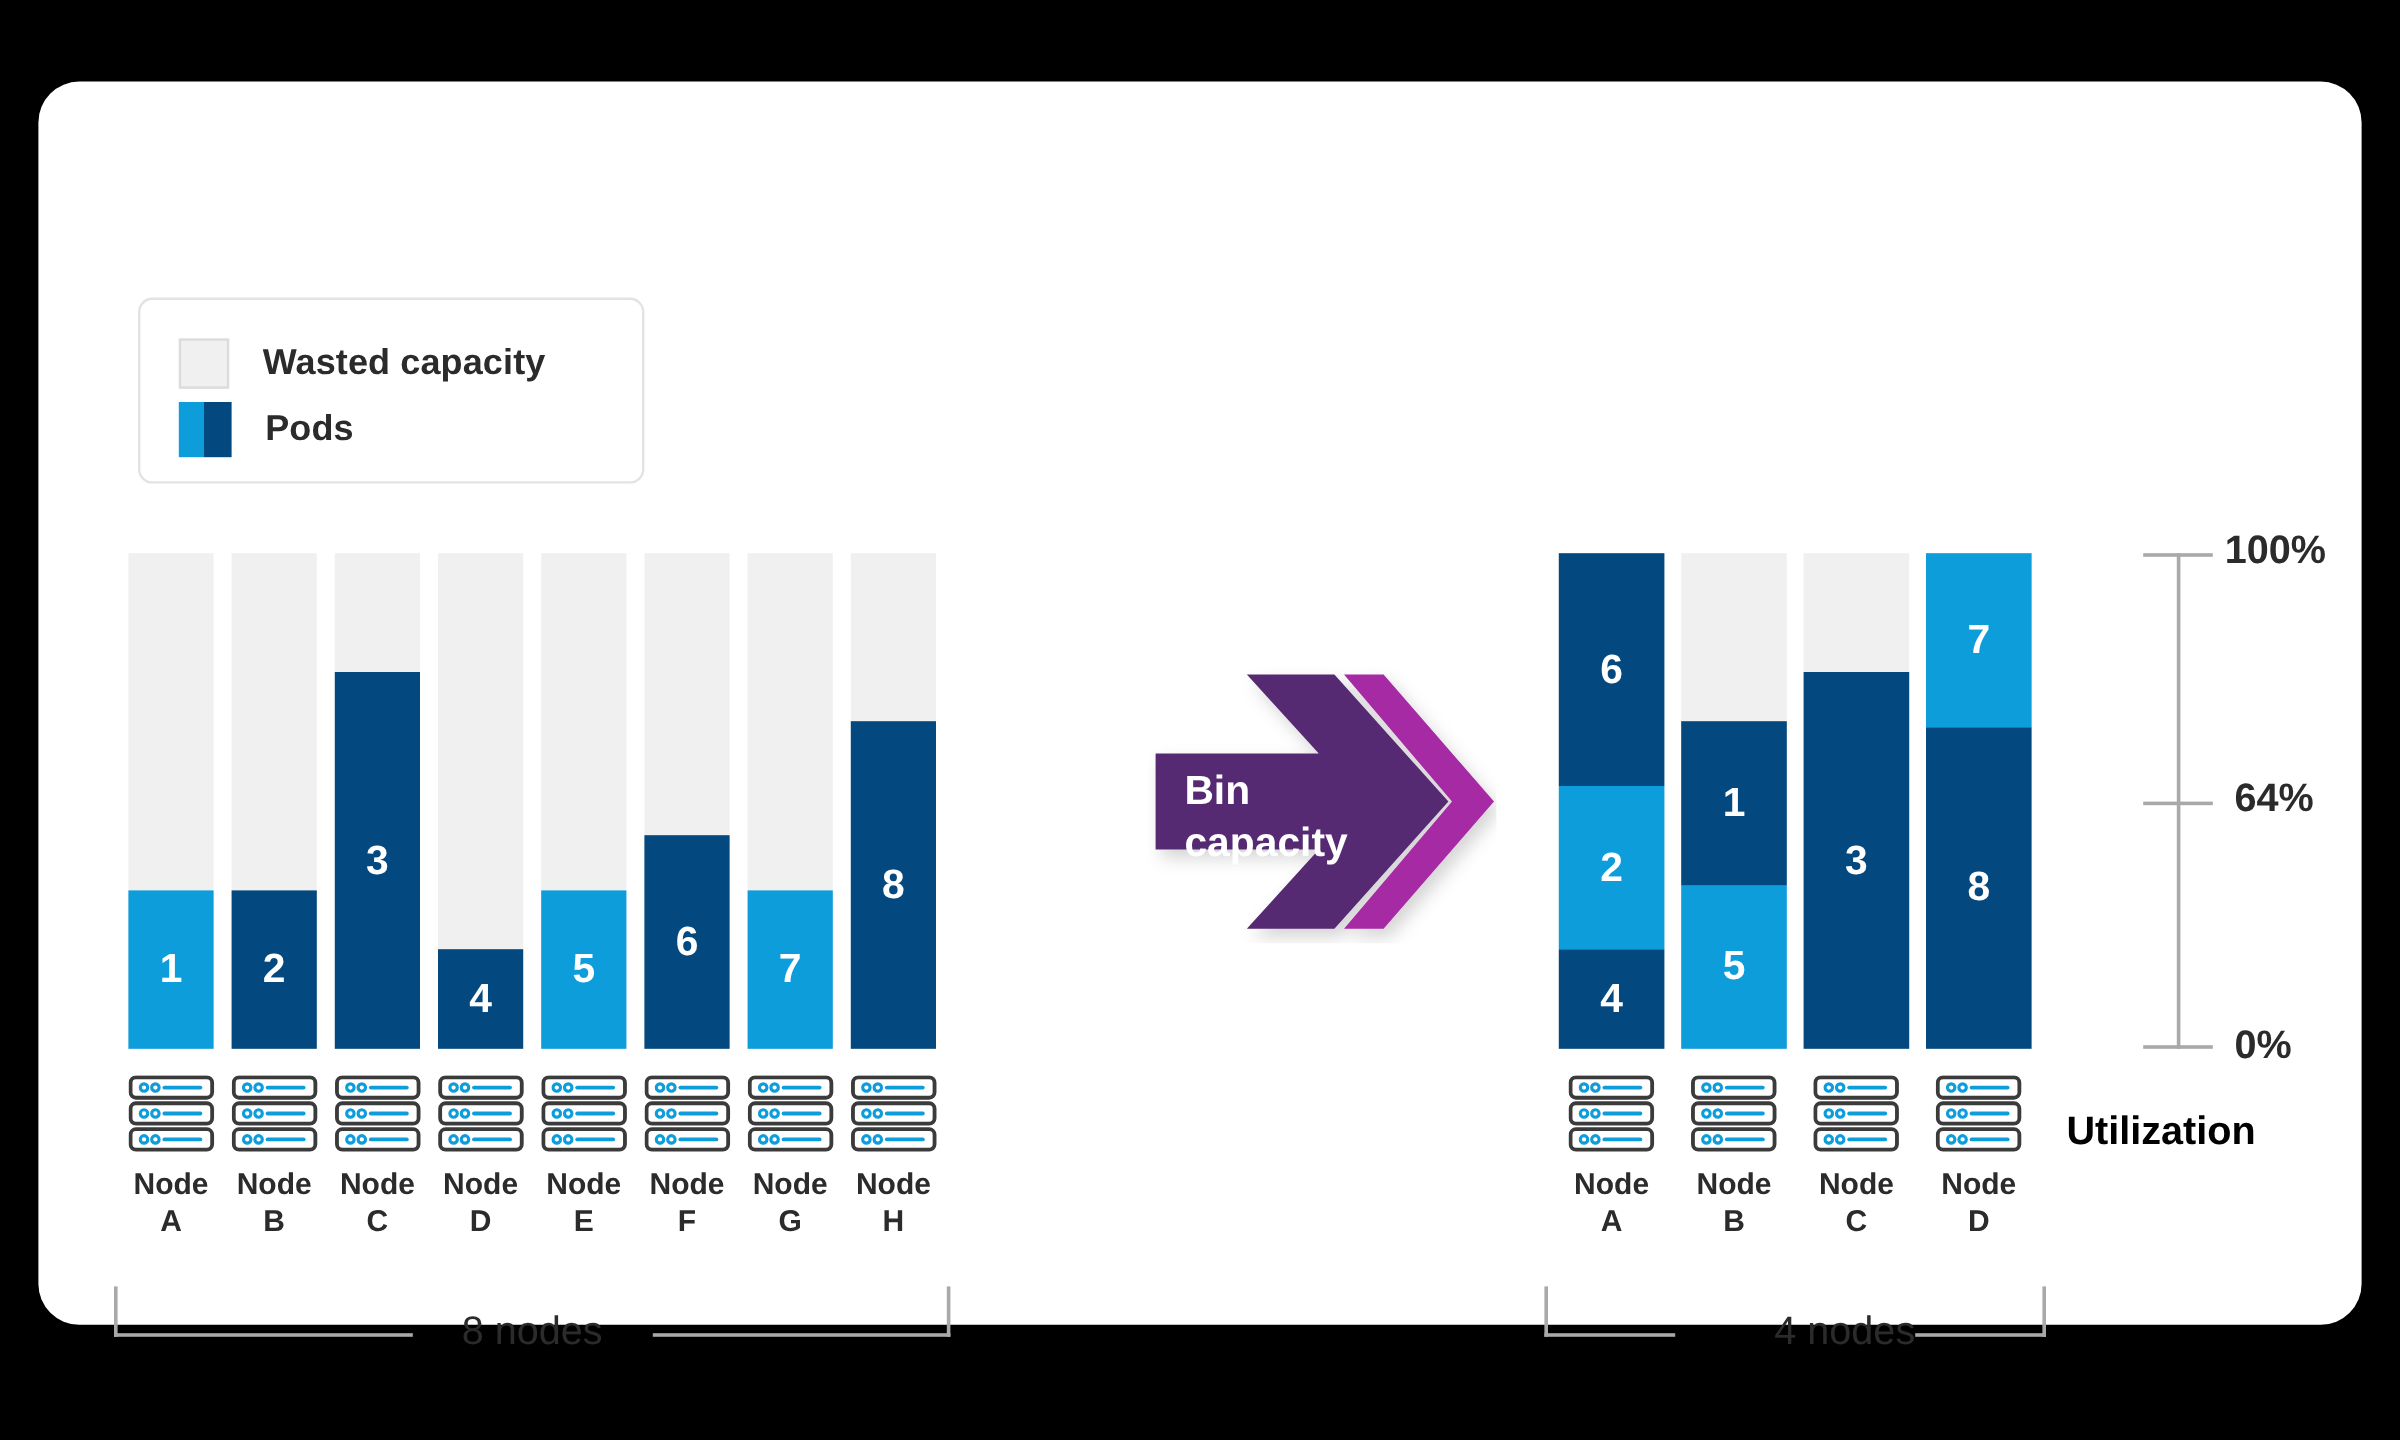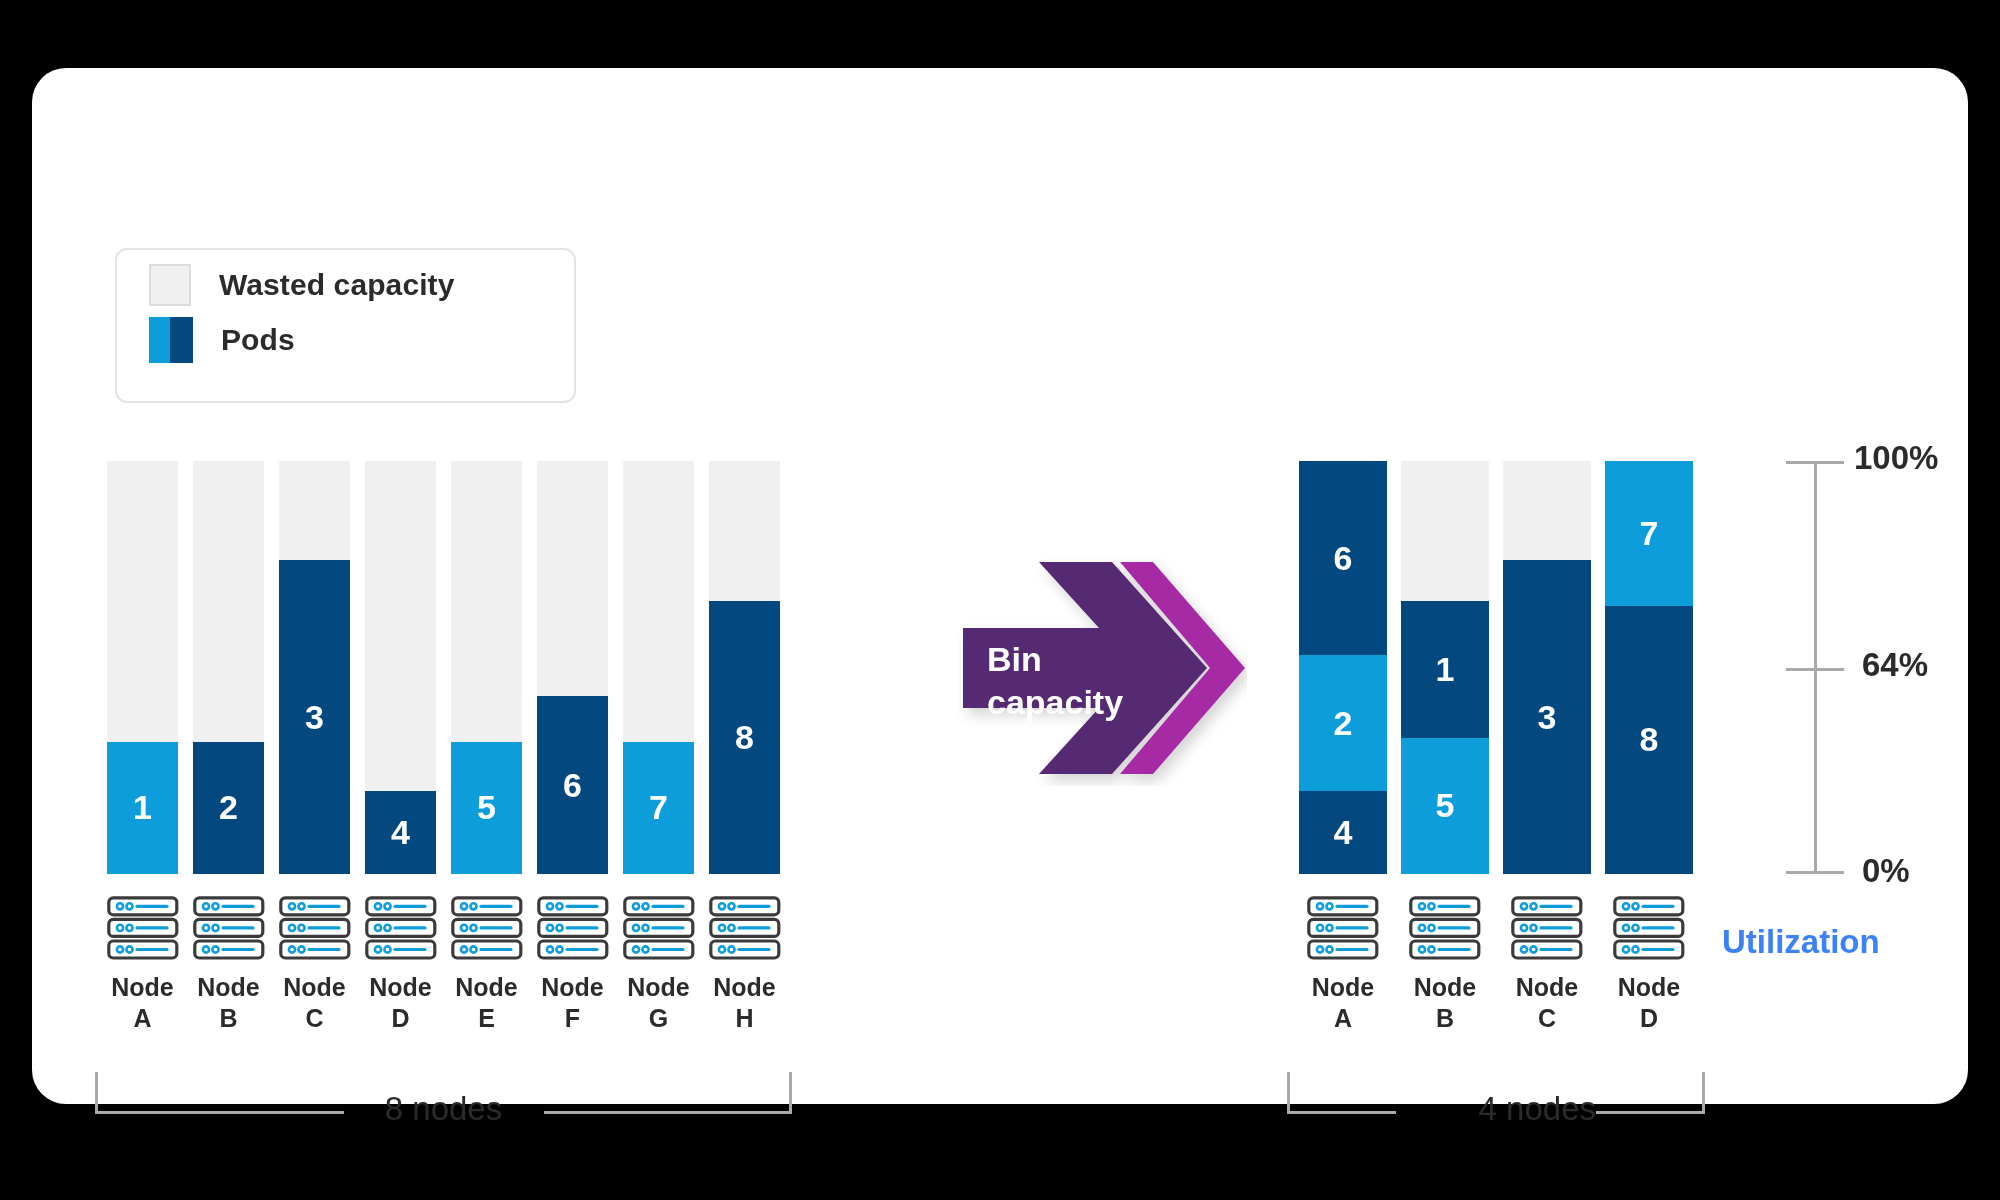--- a/index.html
+++ b/index.html
@@ -18,25 +18,25 @@
     left: 32px; top: 68px;
     width: 1936px; height: 1036px;
     background: #ffffff;
     border-radius: 34px;
   }
 
   
   #legend {
     position: absolute;
     left: 83px; top: 180px;
-    width: 461px; height: 155px;
+    width: 422px; height: 155px;
     background: #ffffff;
     border: 2px solid #e3e3e3;
     border-radius: 12px;
-    padding: 7px 0 0 32px;
+    padding: 25px 0 0 32px;
   }
   .legend-row { display: flex; align-items: center; height: 55px; }
   .legend-label {
     font-size: 30px; font-weight: bold; color: #2b2b2b;
     letter-spacing: 0.1px; margin-left: 28px;
   }
   .sw-wasted {
     width: 42px; height: 42px;
     background: #f0f0f0; border: 2px solid #dcdcdc;
   }
@@ -85,21 +85,21 @@
   
   #axis { position: absolute; }
   #axis .spine { position: absolute; width: 3px; background: #a9a9a9; }
   #axis .tick  { position: absolute; height: 3px; background: #a9a9a9; }
   #axis .tlab  {
     position: absolute; font-size: 33px; font-weight: bold;
     color: #2b2b2b; white-space: nowrap;
   }
   #axis-title {
     position: absolute;
-    font-size: 33px; font-weight: bold; color: #3b82f6; white-space: nowrap;
+    font-size: 33px; font-weight: bold; color: #000000; white-space: nowrap;
   }
 
   
   #arrow { position: absolute; left: 925px; top: 488px; }
   #arrow-text {
     position: absolute; left: 955px; top: 570px;
     color: #ffffff; font-size: 34px; font-weight: bold;
     line-height: 1.25; white-space: pre-line;
   }
 </style>

